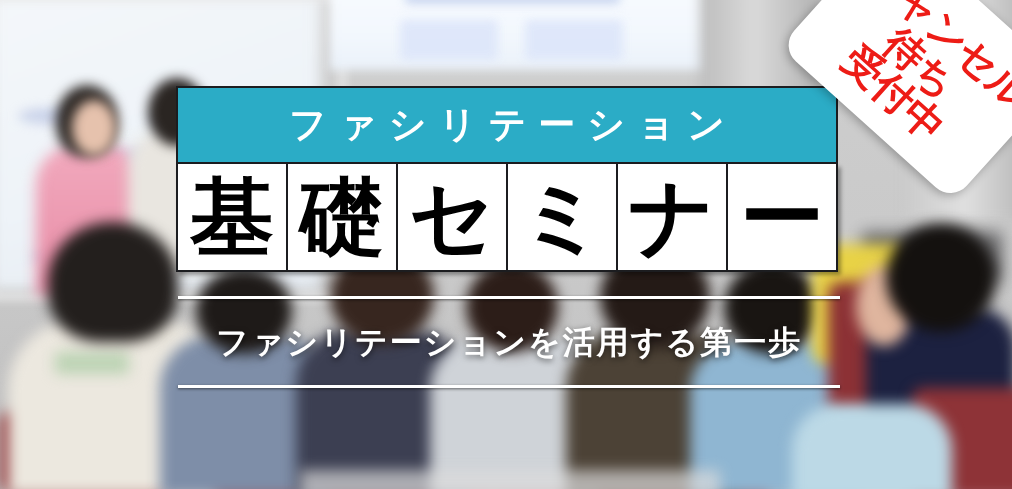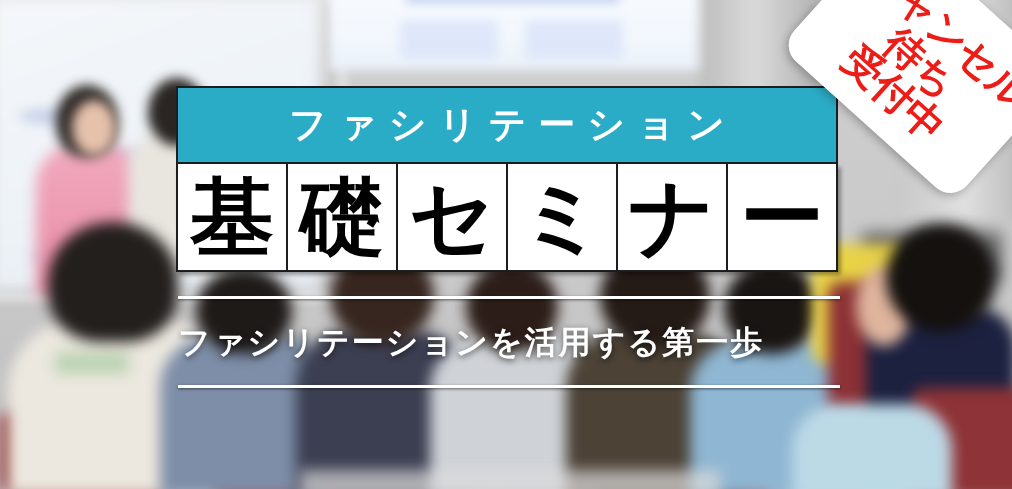--- a/index.html
+++ b/index.html
@@ -170,21 +170,21 @@
   }
   .kanji-box:last-child{border-right:none;}
 
   
   .sub-block{position:absolute;left:178px;top:296px;width:662px;}
   .rule{
     height:3px;background:#ffffff;
     box-shadow:0 1px 3px rgba(0,0,0,.55);
   }
   .sub-text{
-    text-align:left;
+    text-align:center;
     color:#ffffff;
     font-size:32px;
     font-weight:700;
     letter-spacing:2px;
     padding:22px 0 20px;
     white-space:nowrap;
     text-shadow:0 2px 6px rgba(0,0,0,.6);
     font-family:Liberation Sans, sans-serif;
   }
 

